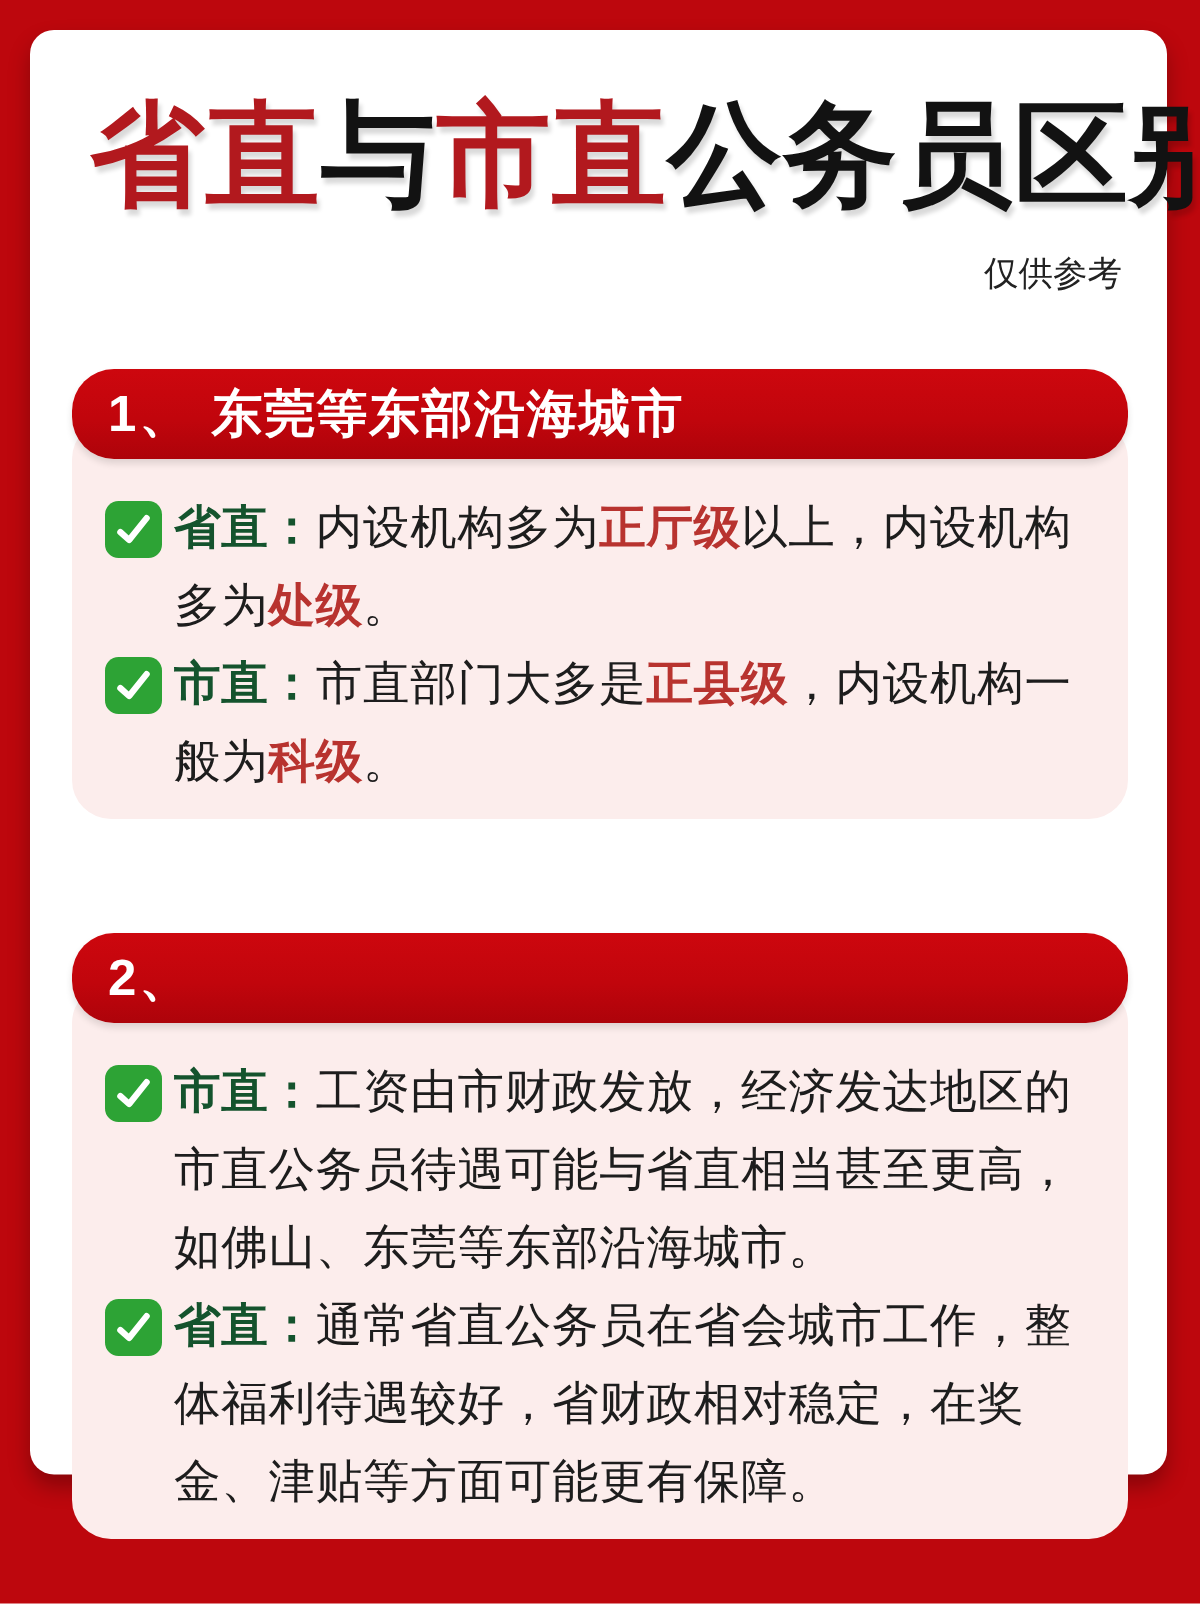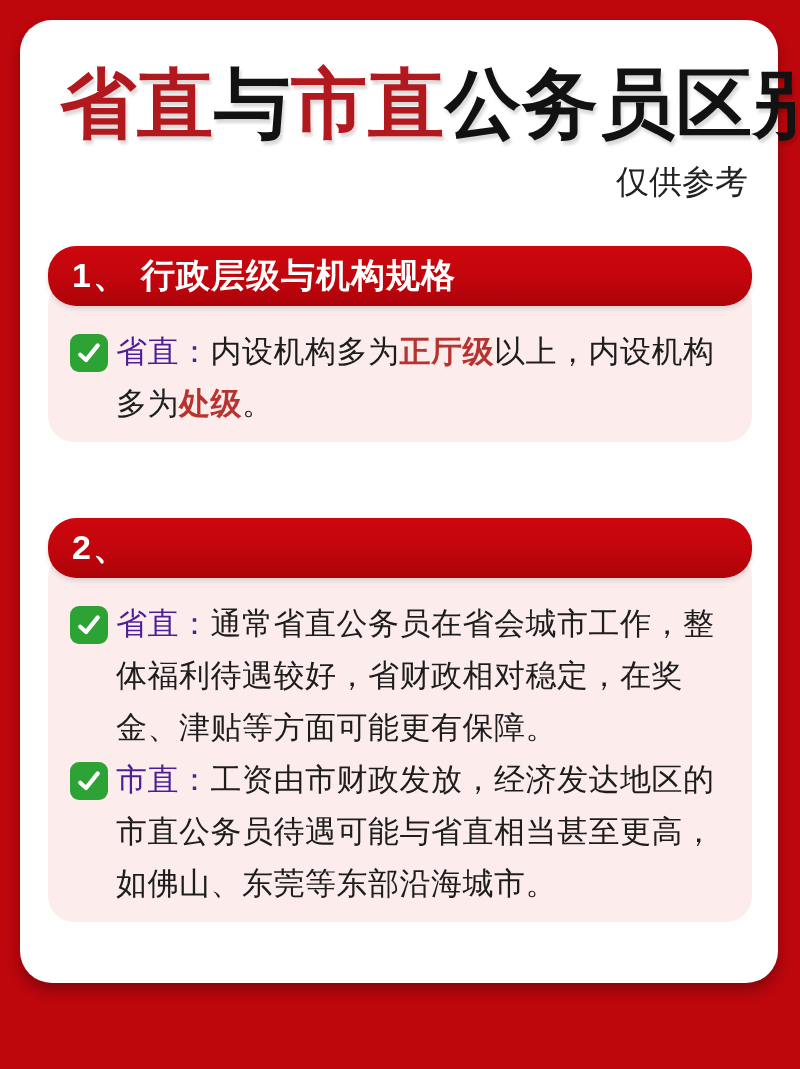--- a/index.html
+++ b/index.html
@@ -15,38 +15,38 @@
   body{
     width:800px;height:1069px;
     background:var(--frame-red);
     position:relative;overflow:hidden;
     font-family:"Liberation Sans","DejaVu Sans",sans-serif;
   }
   .card{
     position:absolute;left:20px;top:20px;
     width:758px;height:963px;
     background:#ffffff;
-    border-radius:32px;
+    border-radius:16px;
     box-shadow:0 8px 14px rgba(0,0,0,0.28);
     box-sizing:border-box;
     padding-top:42px;
   }
   .title{
     margin:0 18px 0 40px;
     font-size:76px;line-height:84px;
     font-weight:900;letter-spacing:1px;
     color:#121212;
     text-shadow:2px 4px 3px rgba(0,0,0,0.15);
     white-space:nowrap;
   }
   .title .accent{color:var(--title-red);}
   .subtitle{
     text-align:right;
     margin:16px 30px 0 0;
-    font-size:33px;line-height:40px;
+    font-size:23px;line-height:40px;
     font-weight:500;color:#222222;
   }
   .sections{margin:44px 26px 0 28px;}
   .section + .section{margin-top:76px;}
   .sec-header{
     height:60px;
     border-radius:28px;
     background:linear-gradient(180deg,#cd070e 0%,#c1050c 55%,#ad030a 100%);
     display:flex;align-items:center;
     padding:0 24px;box-sizing:border-box;
@@ -72,70 +72,78 @@
     display:flex;align-items:center;justify-content:center;
     box-sizing:border-box;
   }
   .check svg{display:block;}
   .item-text{
     flex:1;
     font-size:31px;line-height:52px;
     color:var(--ink);font-weight:500;
     letter-spacing:0.5px;
   }
-  .item-label{font-weight:400;color:#4c1d95;}
+  .item-label{font-weight:700;color:#14532d;}
   .accent-body{color:var(--accent-red);font-weight:bold;}
 </style>
 </head>
 <body>
 
 <div class="card">
 
   <h1 class="title"><span><span class="accent">省直</span><span>与</span><span class="accent">市直</span><span>公务员区别</span></span></h1>
 
   <div class="subtitle">仅供参考</div>
 
   <div class="sections">
   <div class="section">
     <div class="sec-header">
       <span class="sec-num">1、</span>
-      <span class="sec-heading">行政层级与机构规格</span>
+      <span class="sec-heading">东莞等东部沿海城市</span>
     </div>
     <div class="sec-body">
   <div class="item">
     <span class="check">
       <svg width="28" height="28" viewBox="0 0 24 24" aria-hidden="true">
         <path d="M4.5 13.5 L9.5 18 L19.5 5.5" fill="none" stroke="#ffffff" stroke-width="3.6" stroke-linecap="round" stroke-linejoin="round"></path>
       </svg>
     </span>
     <span class="item-text"><b class="item-label">省直：</b><span><span>内设机构多为</span><span class="accent-body">正厅级</span><span>以上，内设机构多为</span><span class="accent-body">处级</span><span>。</span></span></span>
   </div>
 
+  <div class="item">
+    <span class="check">
+      <svg width="28" height="28" viewBox="0 0 24 24" aria-hidden="true">
+        <path d="M4.5 13.5 L9.5 18 L19.5 5.5" fill="none" stroke="#ffffff" stroke-width="3.6" stroke-linecap="round" stroke-linejoin="round"></path>
+      </svg>
+    </span>
+    <span class="item-text"><b class="item-label">市直：</b><span><span>市直部门大多是</span><span class="accent-body">正县级</span><span>，内设机构一般为</span><span class="accent-body">科级</span><span>。</span></span></span>
+  </div>
 </div>
   </div>
 
   <div class="section">
     <div class="sec-header">
       <span class="sec-num">2、</span>
     </div>
     <div class="sec-body">
   <div class="item">
     <span class="check">
       <svg width="28" height="28" viewBox="0 0 24 24" aria-hidden="true">
         <path d="M4.5 13.5 L9.5 18 L19.5 5.5" fill="none" stroke="#ffffff" stroke-width="3.6" stroke-linecap="round" stroke-linejoin="round"></path>
       </svg>
     </span>
-    <span class="item-text"><b class="item-label">省直：</b><span><span>通常省直公务员在省会城市工作，整体福利待遇较好，省财政相对稳定，在奖金、津贴等方面可能更有保障。</span></span></span>
+    <span class="item-text"><b class="item-label">市直：</b><span><span>工资由市财政发放，经济发达地区的市直公务员待遇可能与省直相当甚至更高，如佛山、东莞等东部沿海城市。</span></span></span>
   </div>
 
   <div class="item">
     <span class="check">
       <svg width="28" height="28" viewBox="0 0 24 24" aria-hidden="true">
         <path d="M4.5 13.5 L9.5 18 L19.5 5.5" fill="none" stroke="#ffffff" stroke-width="3.6" stroke-linecap="round" stroke-linejoin="round"></path>
       </svg>
     </span>
-    <span class="item-text"><b class="item-label">市直：</b><span><span>工资由市财政发放，经济发达地区的市直公务员待遇可能与省直相当甚至更高，如佛山、东莞等东部沿海城市。</span></span></span>
+    <span class="item-text"><b class="item-label">省直：</b><span><span>通常省直公务员在省会城市工作，整体福利待遇较好，省财政相对稳定，在奖金、津贴等方面可能更有保障。</span></span></span>
   </div>
 </div>
   </div>
 </div>
 
 </div>
 
 </body></html>

